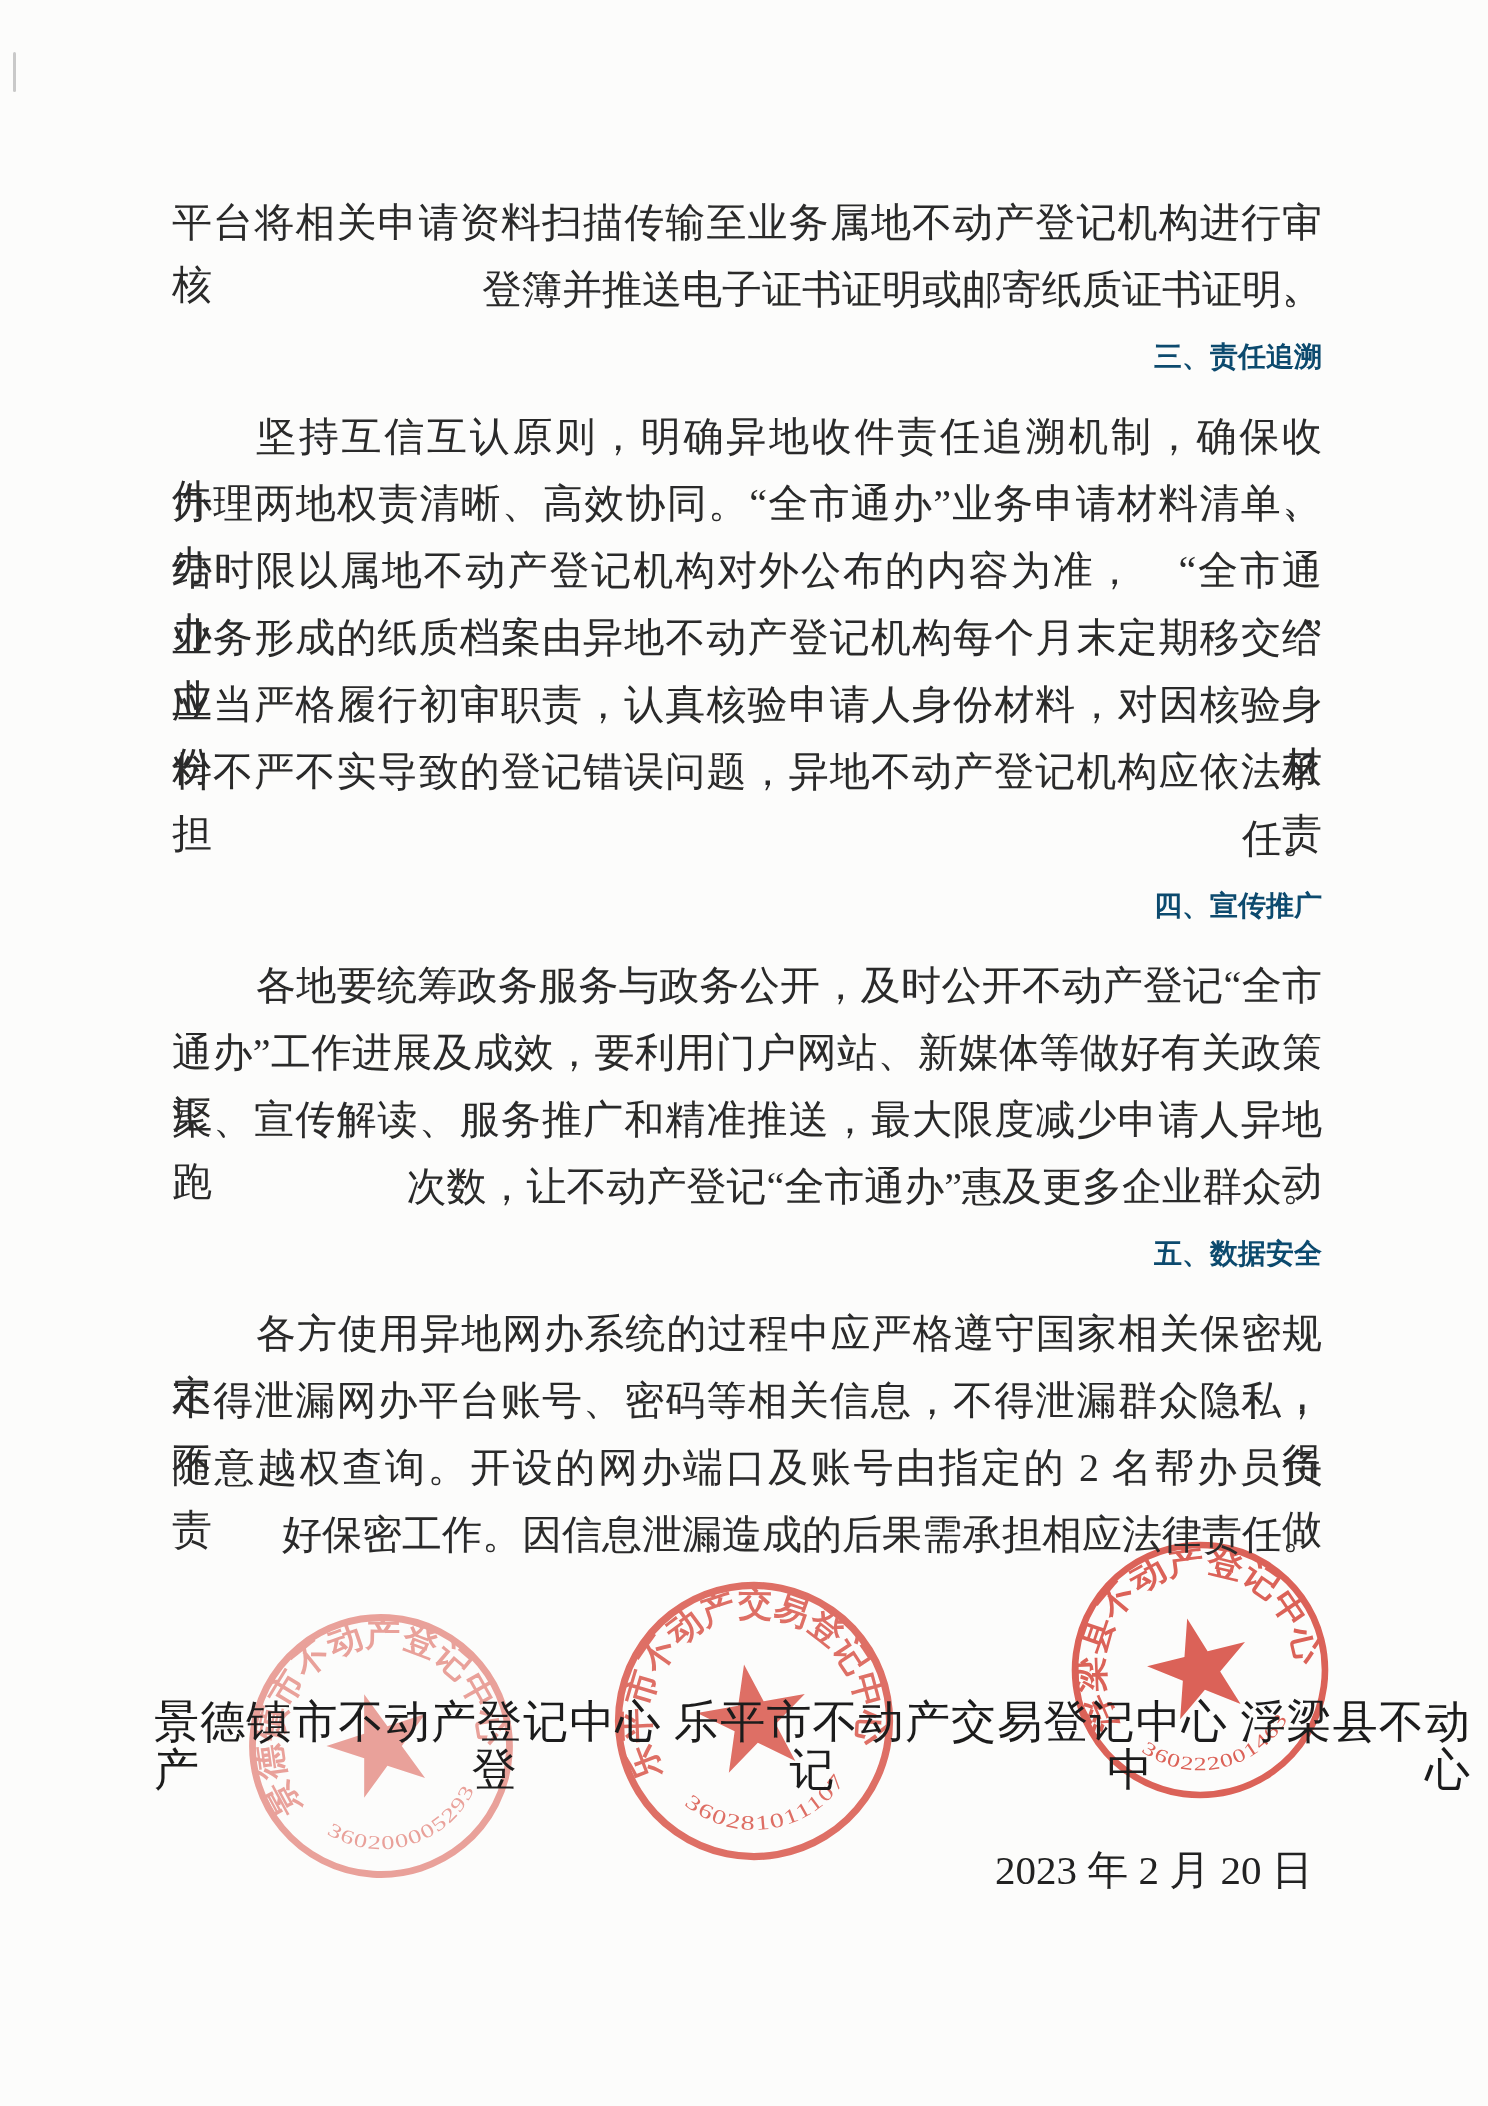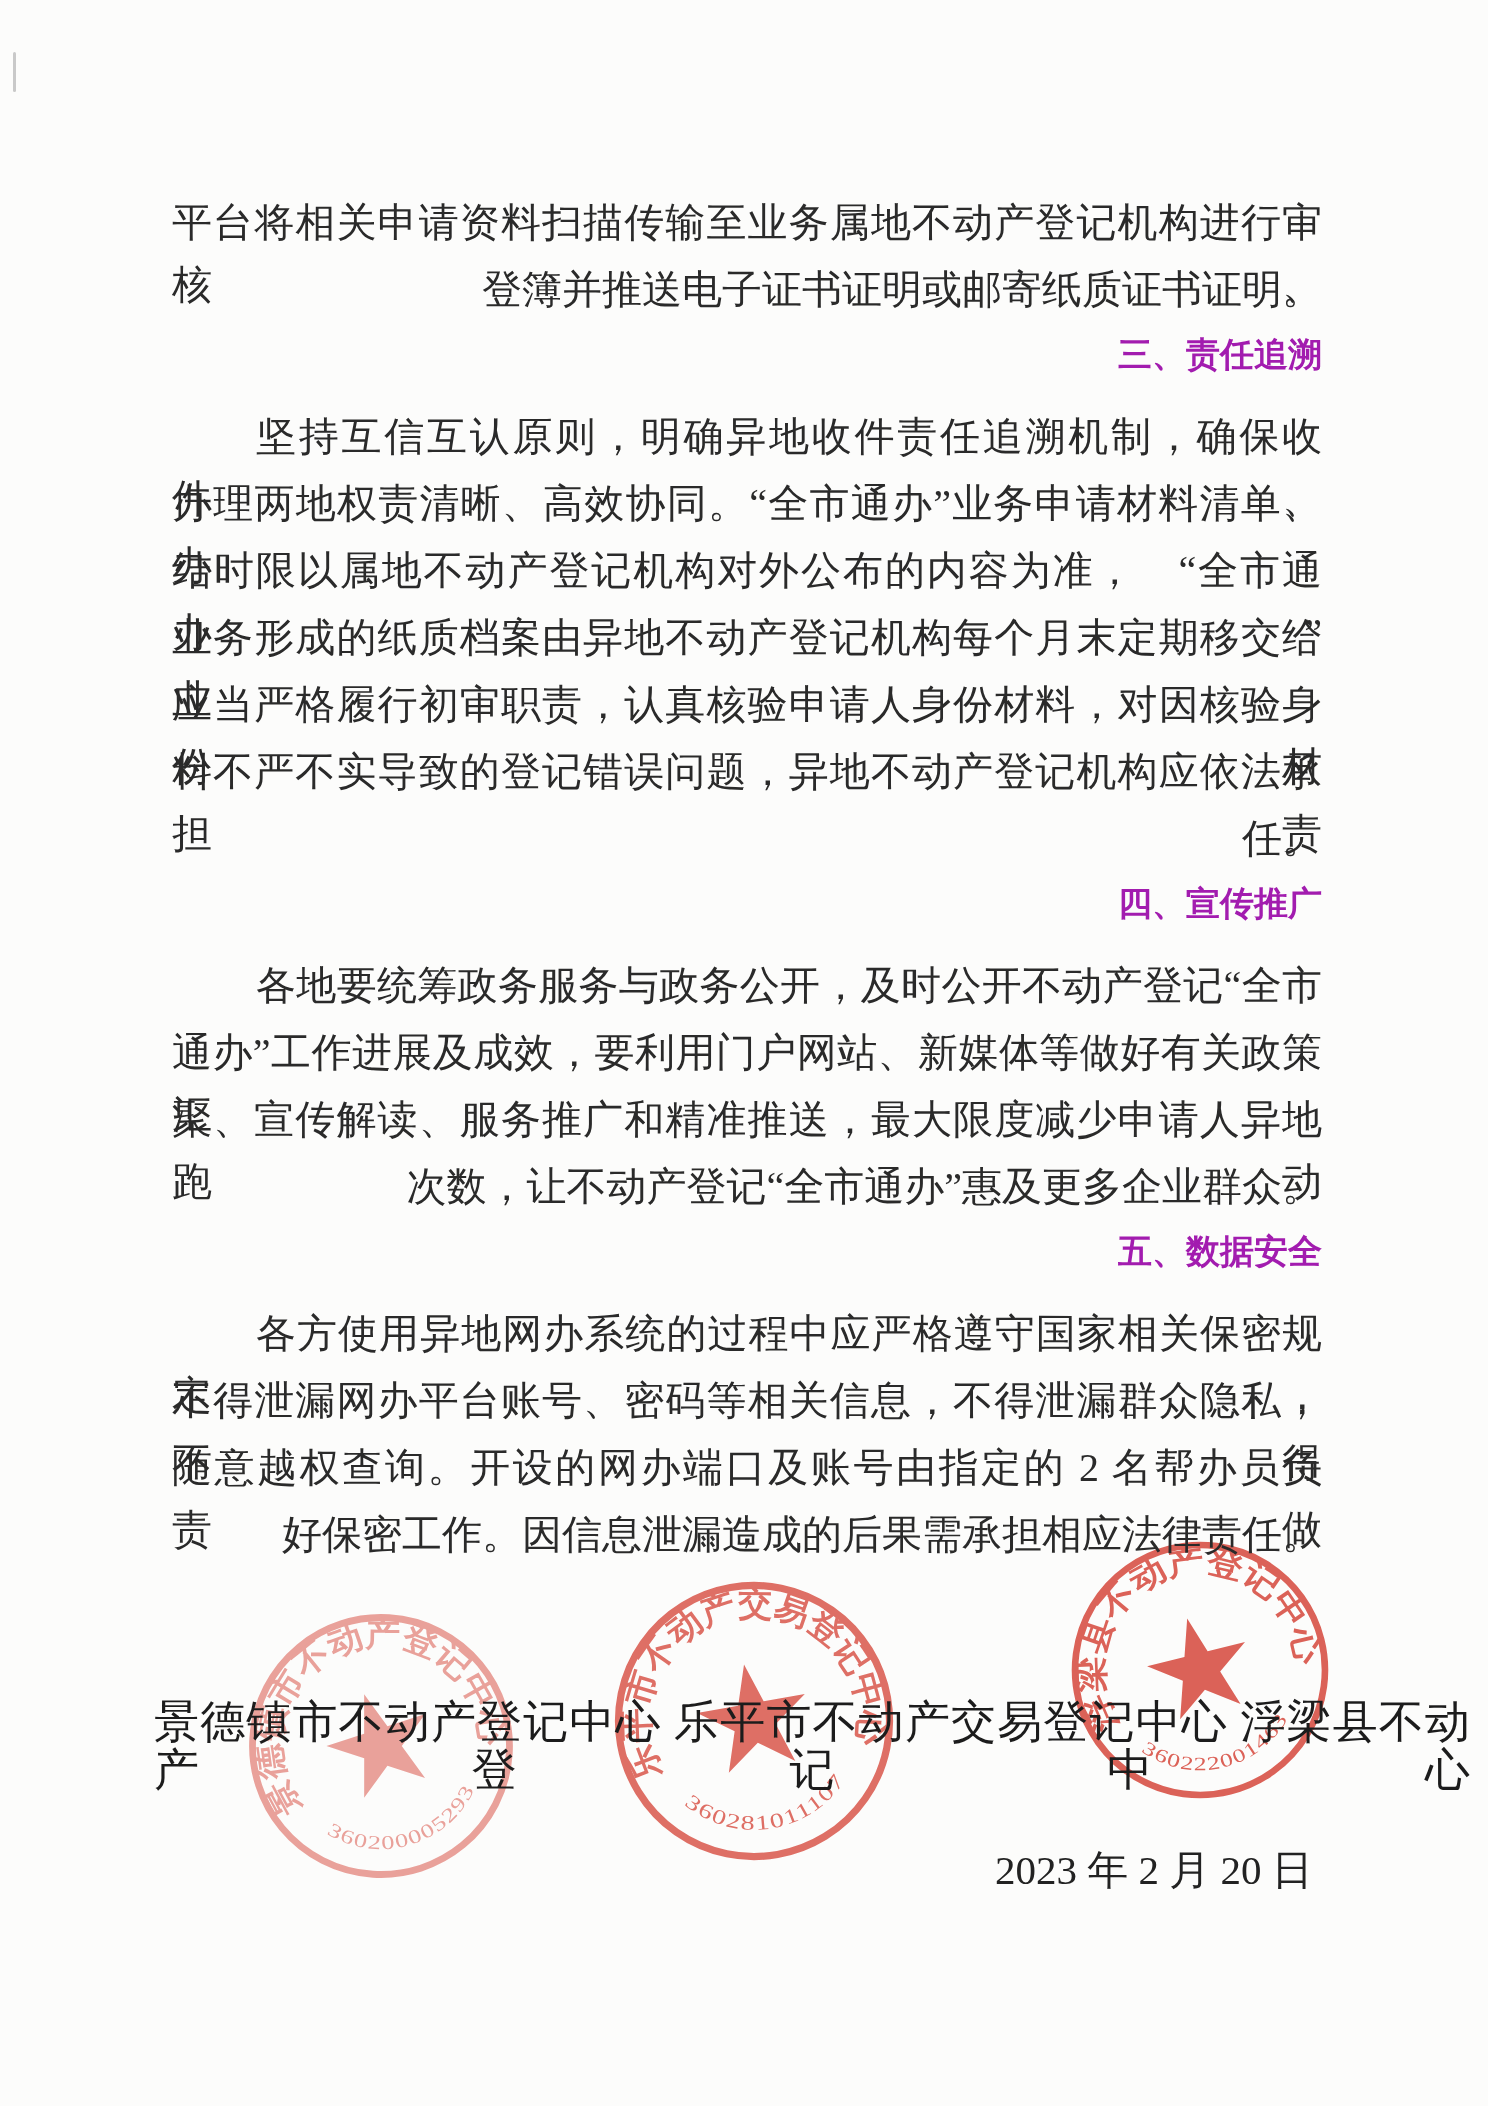--- a/index.html
+++ b/index.html
@@ -24,24 +24,24 @@
     white-space:nowrap;
     text-align:right;
   }
   .l-full{
     white-space:normal;
     text-align:justify;
     text-align-last:justify;
   }
   .l-indent{text-indent:84px;margin-top:13px;}
   .l-heading{
-    font-family:Liberation Mono, monospace;
+    font-family:Liberation Sans, sans-serif;
     font-weight:bold;
-    font-size:34px;
-    color:#a21caf;
+    font-size:28px;
+    color:#0c4a6e;
     text-indent:84px;
     white-space:nowrap;
   }
 
   
   .seal{position:absolute;mix-blend-mode:multiply;}
   .seal svg{display:block;width:100%;height:100%;}
   .seal-1{left:235px;top:1600px;width:292px;height:292px;opacity:.50;transform:rotate(-18deg);}
   .seal-2{left:600px;top:1567px;width:308px;height:308px;opacity:.78;transform:rotate(-10deg);}
   .seal-3{left:1058px;top:1528px;width:284px;height:284px;opacity:.85;transform:rotate(-14deg);}

